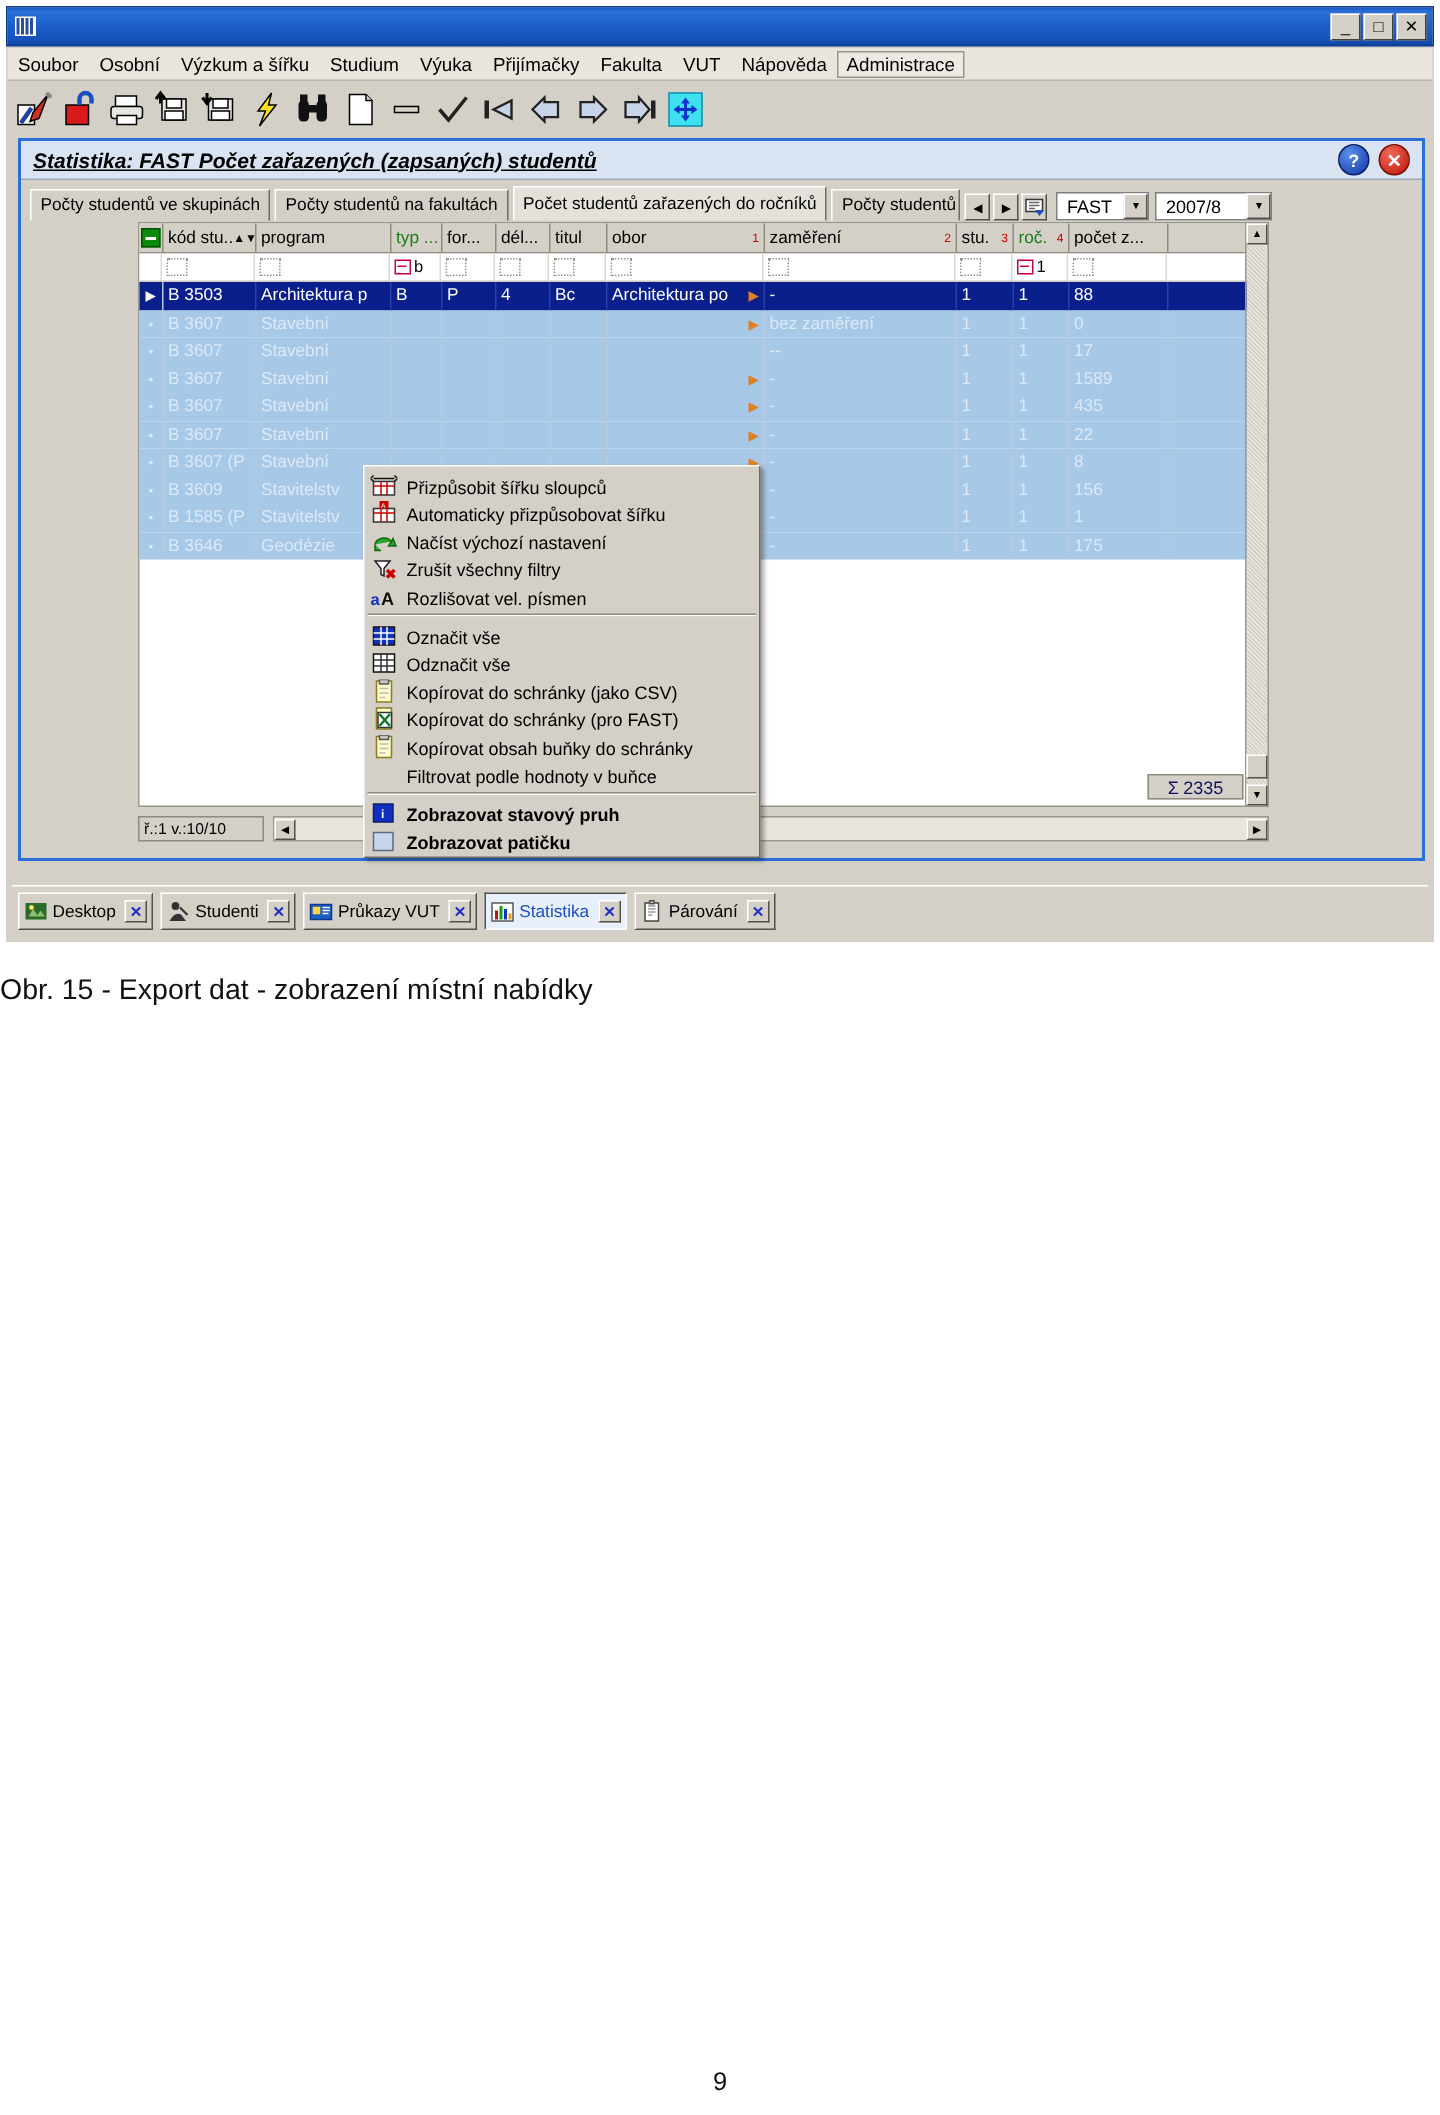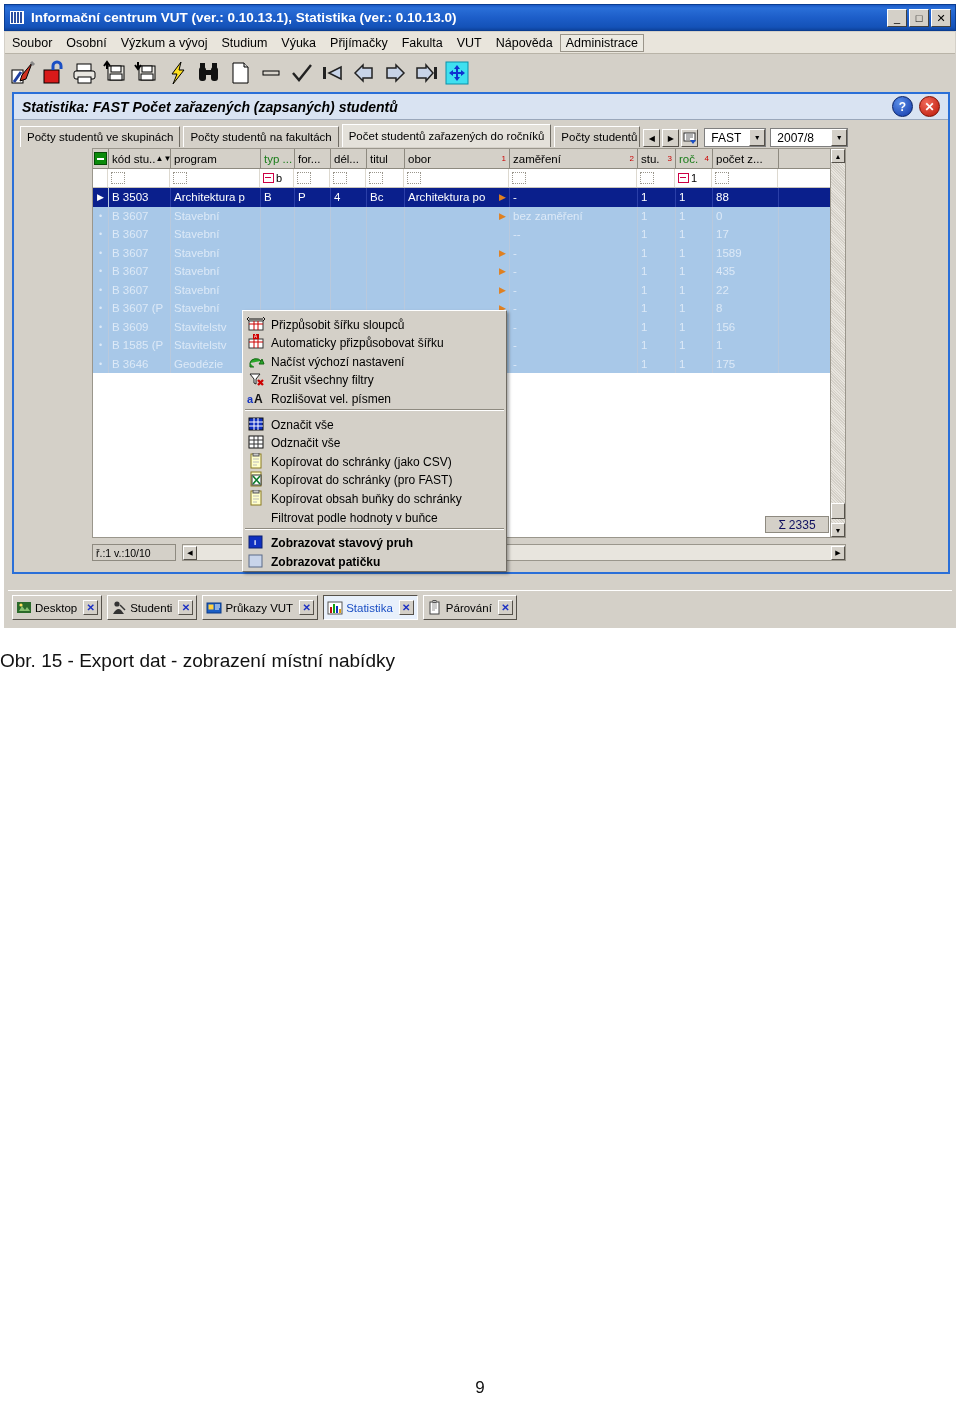--- a/index.html
+++ b/index.html
@@ -30,21 +30,21 @@
   
   .toolbar{position:absolute;left:1px;top:52px;width:950px;height:34px;background:#d4d0c8;display:flex;align-items:center;padding-left:5px;box-sizing:border-box;}
   .tool{width:26px;height:26px;margin-right:5px;position:relative;flex:none;}
   .tool svg{display:block;}
 
   
   .panel{position:absolute;left:8px;top:88px;width:938px;height:482px;background:#d4d0c8;border:2px solid #2a6fd8;box-sizing:border-box;}
 
   .caption{position:absolute;left:0;top:0;width:934px;height:26px;background:#d9e3f2;display:flex;align-items:center;
     border-bottom:1px solid #9aa7bb;box-sizing:border-box;}
-  .caption-txt{font-size:14px;font-style:italic;font-weight:bold;padding-left:8px;white-space:nowrap;}
+  .caption-txt{font-size:14px;font-style:italic;font-weight:bold;padding-left:8px;white-space:nowrap;text-decoration:underline;}
   .cap-btns{margin-left:auto;display:flex;gap:6px;padding-right:8px;}
   .circ{width:19px;height:19px;border-radius:50%;display:flex;align-items:center;justify-content:center;font-size:12px;font-weight:bold;color:#fff;}
   .circ.help{background:radial-gradient(circle at 35% 30%,#5b8fe8,#1036a8);border:1px solid #061f63;}
   .circ.close{background:radial-gradient(circle at 35% 30%,#f06a5a,#bb1405);border:1px solid #7b0c00;}
 
   
   .tabstrip{position:absolute;left:0;top:27px;width:934px;height:26px;display:flex;align-items:flex-end;padding-left:6px;box-sizing:border-box;}
   .tab{height:21px;background:#d4d0c8;border:1px solid #fff;border-right-color:#6f6b63;border-bottom:none;
     font-size:11.5px;display:flex;align-items:center;padding:0 6px;white-space:nowrap;box-sizing:border-box;margin-right:3px;}
   .tab.active{background:#e4e1da;height:23px;}
@@ -130,32 +130,31 @@
   <div class="shot">
 
     <div class="titlebar">
       <span class="tb-ico">
         <i style="left:1px;top:1px;width:14px;height:13px;background:#fff;"></i>
         <i style="left:2px;top:2px;width:2px;height:11px;background:#2a4fa0;"></i>
         <i style="left:5px;top:2px;width:2px;height:11px;background:#2a4fa0;"></i>
         <i style="left:8px;top:2px;width:2px;height:11px;background:#2a4fa0;"></i>
         <i style="left:11px;top:2px;width:2px;height:11px;background:#2a4fa0;"></i>
       </span>
-      <span class="tb-title">Informační centrum VUT (ver.: 0.10.13.1), Statistika (ver.: 0.10.13.0)</span>
       <span class="tb-btns">
         <span class="tb-btn">_</span>
         <span class="tb-btn">□</span>
         <span class="tb-btn">✕</span>
       </span>
     </div>
 
     <div class="menubar">
       <span>Soubor</span>
       <span>Osobní</span>
-      <span>Výzkum a vývoj</span>
+      <span>Výzkum a šířku</span>
       <span>Studium</span>
       <span>Výuka</span>
       <span>Přijímačky</span>
       <span>Fakulta</span>
       <span>VUT</span>
       <span>Nápověda</span>
       <span class="boxed">Administrace</span>
     </div>
 
     <div class="toolbar">

